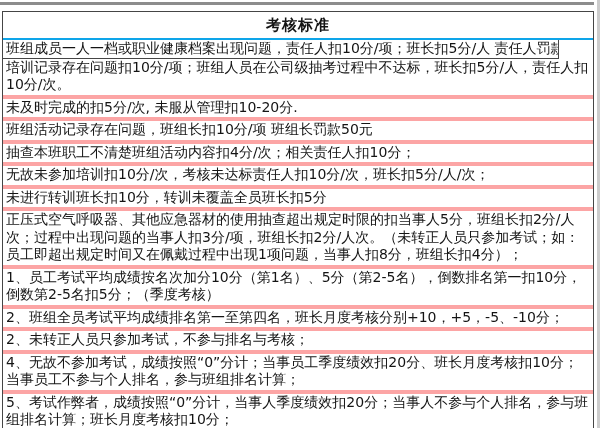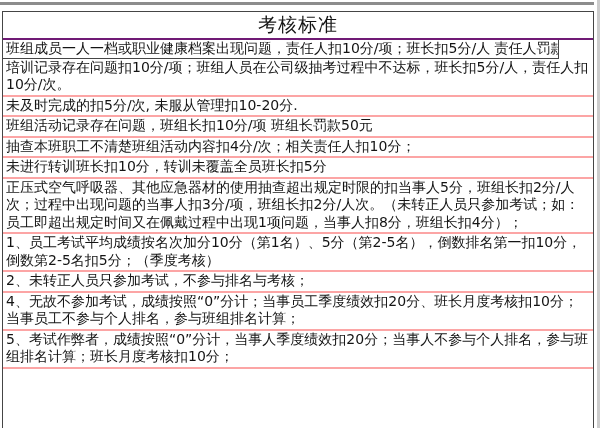--- a/index.html
+++ b/index.html
@@ -41,27 +41,27 @@
     border-right: 1px solid #454545;
     border-top: 1px solid #454545;
     background: #ffffff;
     height: 430px; 
   }
   .table-header {
     height: 26px;
     display: flex;
     align-items: center;
     justify-content: center;
-    font-size: 19px;
-    font-weight: normal;
-    border-bottom: 2px solid #701a75;
+    font-size: 15px;
+    font-weight: bold;
+    border-bottom: 2px solid #0ea5e9;
     letter-spacing: 1px;
   }
   .row {
-    border-bottom: 2px solid #fca5a5;
+    border-bottom: 4px solid #fca5a5;
     padding: 0 4px 1px 3px;
     font-size: 14px;
     line-height: 17.5px;
     line-break: loose;
     word-break: break-all;
   }
   .row-narrow {
     border-bottom: none;
     padding: 0;
   }
@@ -88,20 +88,22 @@
   <div class="table-header">考核标准</div>
 
   <div class="row row-narrow">
     <div class="row-narrow-box">班组成员一人一档或职业健康档案出现问题，责任人扣10分/项；班长扣5分/人 责任人罚款50元</div>
   </div>
 
   <div class="row">培训记录存在问题扣10分/项；班组人员在公司级抽考过程中不达标，班长扣5分/人，责任人扣10分/次。</div>
   <div class="row">未及时完成的扣5分/次, 未服从管理扣10-20分.</div>
   <div class="row">班组活动记录存在问题，班组长扣10分/项 班组长罚款50元</div>
   <div class="row">抽查本班职工不清楚班组活动内容扣4分/次；相关责任人扣10分；</div>
+  <div class="row">无故未参加培训扣10分/次，考核未达标责任人扣10分/次，班长扣5分/人/次；</div>
   <div class="row">未进行转训班长扣10分，转训未覆盖全员班长扣5分</div>
   <div class="row">正压式空气呼吸器、其他应急器材的使用抽查超出规定时限的扣当事人5分，班组长扣2分/人次；过程中出现问题的当事人扣3分/项，班组长扣2分/人次。（未转正人员只参加考试；如：员工即超出规定时间又在佩戴过程中出现1项问题，当事人扣8分，班组长扣4分）；</div>
   <div class="row">1、员工考试平均成绩按名次加分10分（第1名）、5分（第2-5名），倒数排名第一扣10分，倒数第2-5名扣5分；（季度考核）</div>
+  <div class="row">2、班组全员考试平均成绩排名第一至第四名，班长月度考核分别+10，+5，-5、-10分；</div>
   <div class="row">2、未转正人员只参加考试，不参与排名与考核；</div>
   <div class="row">4、无故不参加考试，成绩按照“0”分计；当事员工季度绩效扣20分、班长月度考核扣10分；当事员工不参与个人排名，参与班组排名计算；</div>
   <div class="row">5、考试作弊者，成绩按照“0”分计，当事人季度绩效扣20分；当事人不参与个人排名，参与班组排名计算；班长月度考核扣10分；</div>
 
 </div>
 
 </body></html>

